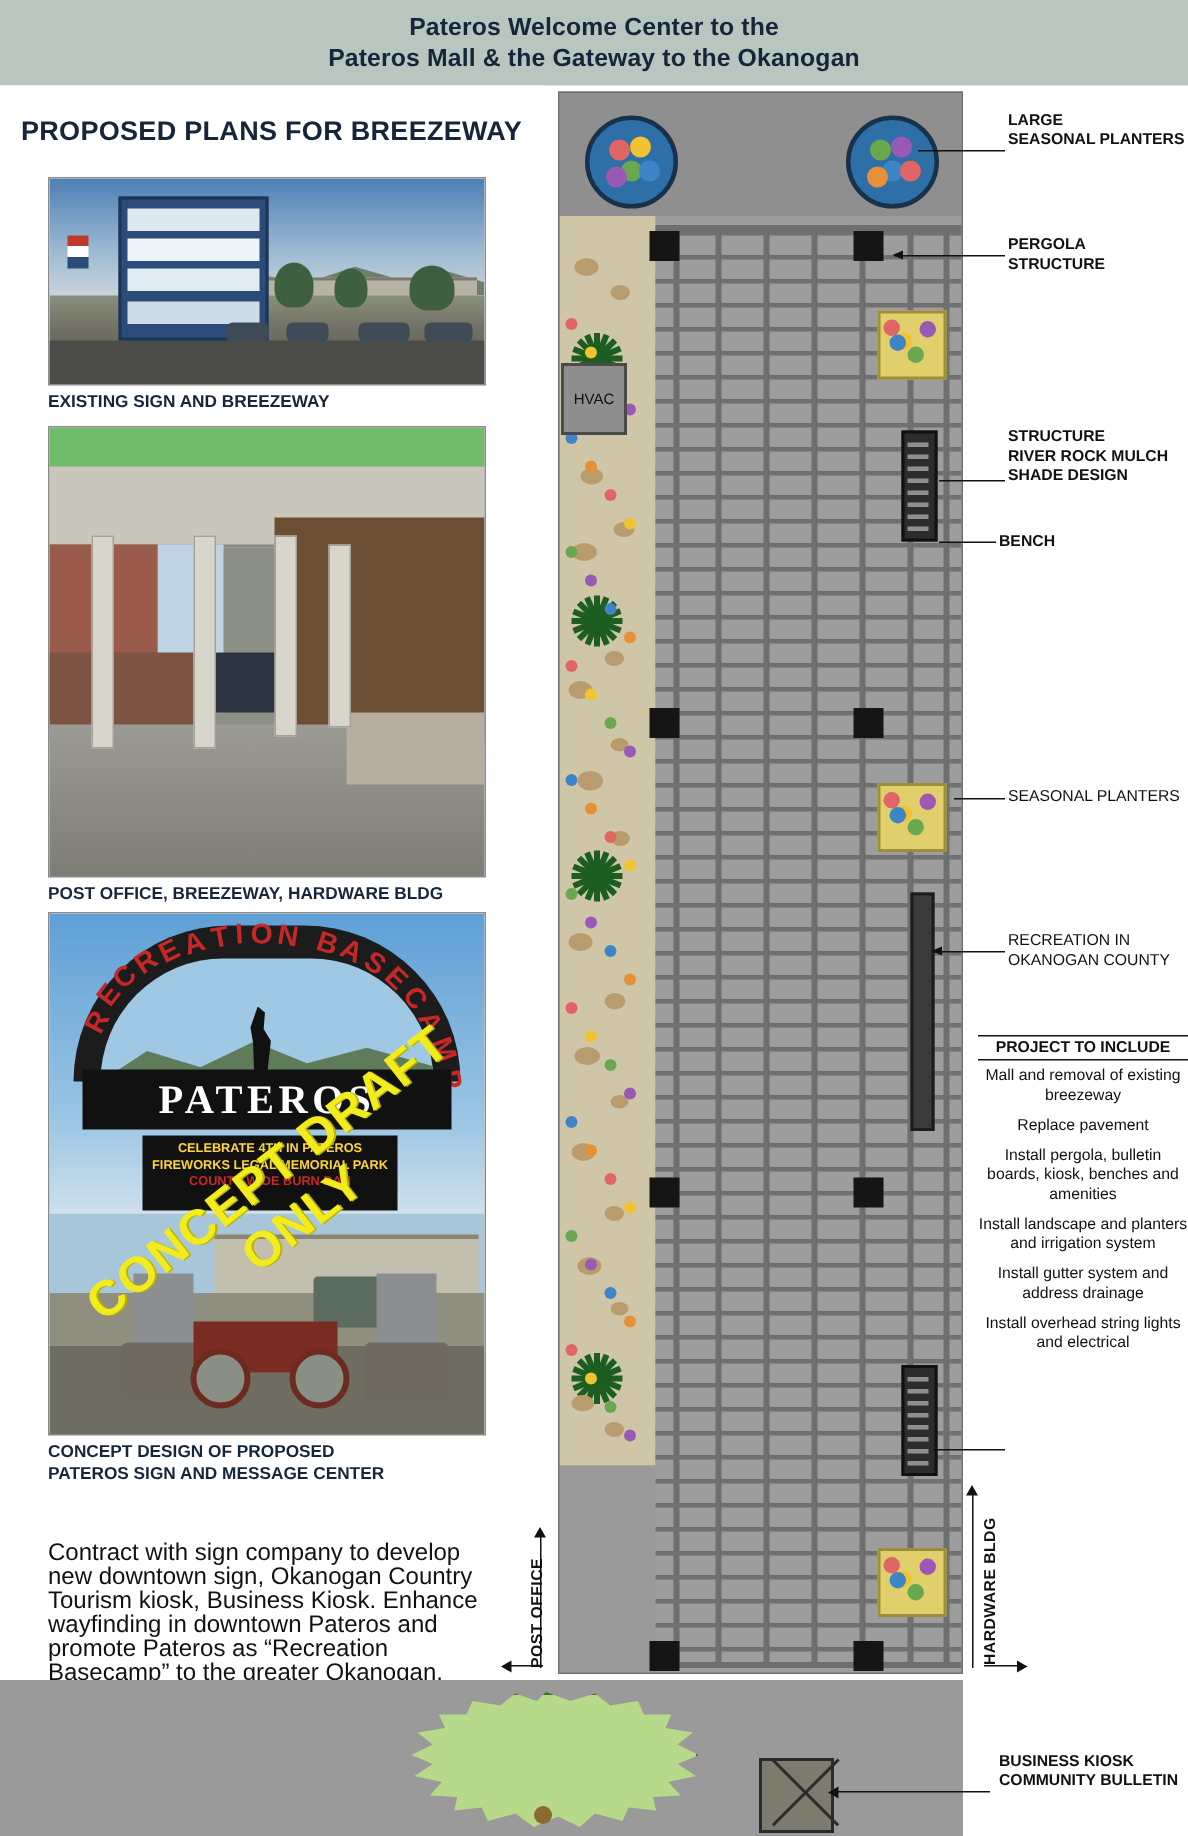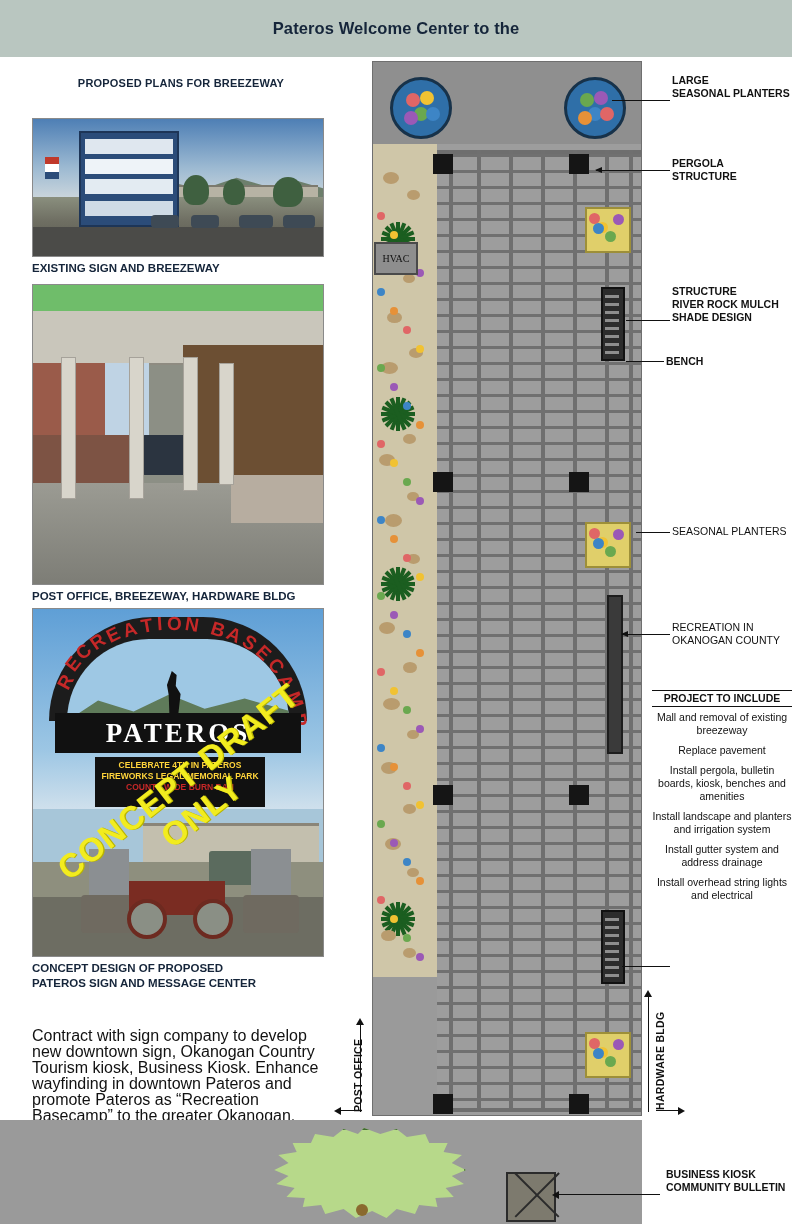--- a/index.html
+++ b/index.html
@@ -40,21 +40,21 @@
     position: absolute;
     left: 0; top: 57px;
     width: 362px; height: 1063px;
     background: #ffffff;
   }
   .left-title {
     position: absolute;
     left: 0; top: 20px;
     width: 362px;
     text-align: center;
-    font-size: 11px;
+    font-size: 18px;
     font-weight: bold;
     color: #15253a;
     letter-spacing: .2px;
   }
 
   .photo {
     position: absolute;
     left: 32px;
     width: 290px;
     border: 1px solid #8a8a8a;
@@ -347,26 +347,26 @@
   }
   .kiosk-panel {
     position: absolute;
     width: 12px; height: 155px;
     background: #3a3a3a;
     border: 2px solid #1d1d1d;
   }
   .hvac {
     position: absolute;
     left: 374px; top: 242px;
-    width: 44px; height: 33px;
+    width: 44px; height: 48px;
     background: #8e8e8e;
     border: 2px solid #4a4a4a;
     box-sizing: border-box;
     display: flex; align-items: center; justify-content: center;
-    font-size: 10px; color: #111111; font-family: Liberation Serif, serif;
+    font-size: 10px; color: #111111;
   }
   .shrub {
     position: absolute;
     width: 34px; height: 34px;
   }
   .shrub span {
     position: absolute; left: 15px; top: 0; width: 4px; height: 34px;
     background: #1b5e20;
   }
   .shrub span:nth-child(2) { transform: rotate(45deg); }
@@ -486,20 +486,21 @@
     transform-origin: 50% 50%;
   }
   .kiosk-plan .x1 { transform: rotate(45deg); }
   .kiosk-plan .x2 { transform: rotate(-45deg); }
 </style>
 </head>
 <body>
 
 <div class="header">
   <div class="line">Pateros Welcome Center to the</div>
+  <div class="line">Pateros Mall &amp; the Gateway to the Okanogan</div>
 </div>
 
 <div class="left-col">
 
   <div class="left-title">PROPOSED PLANS FOR BREEZEWAY</div>
 
   <div class="photo" id="photo1">
     <div class="p1-sky"></div>
     <div class="p1-mtn"></div>
     <div class="p1-bldg"></div>

